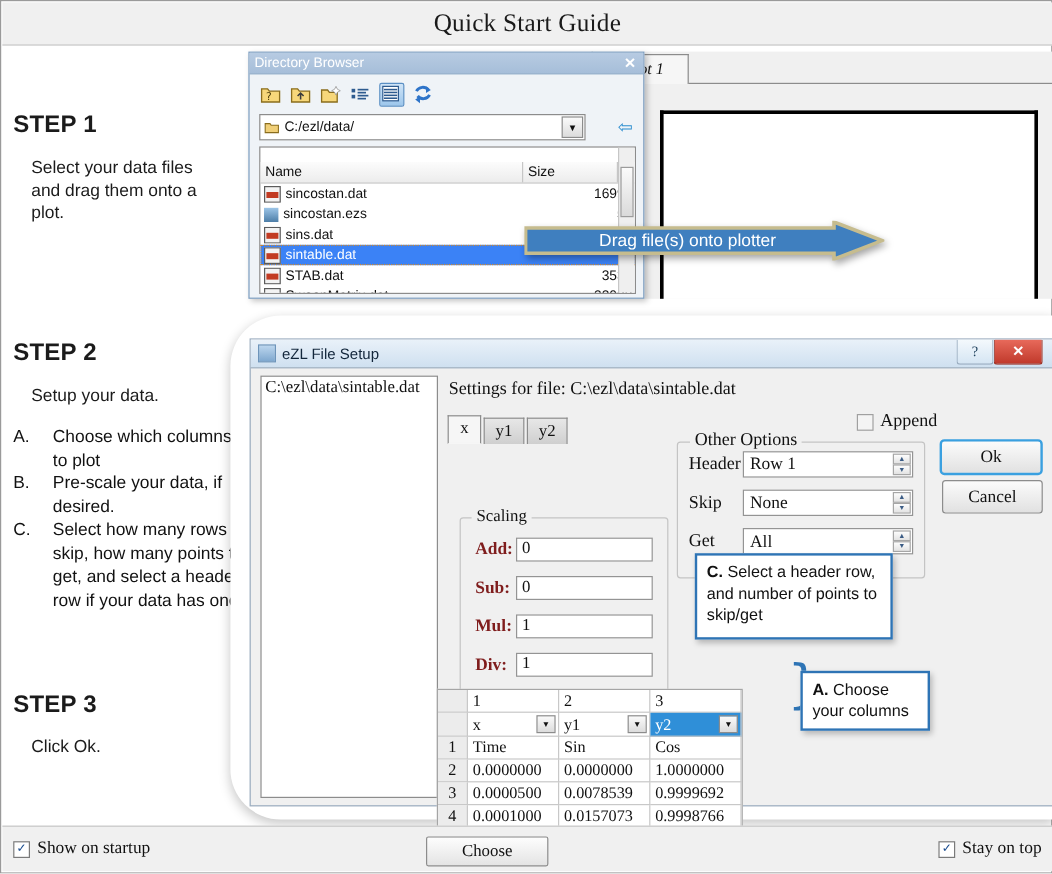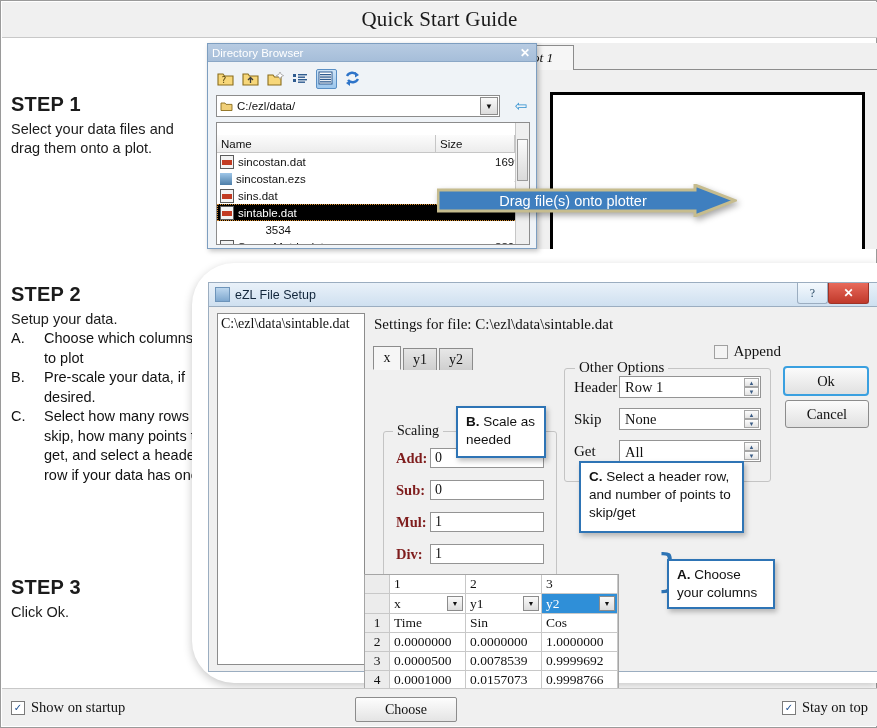--- a/index.html
+++ b/index.html
@@ -36,21 +36,21 @@
     position:absolute;height:23px;background:linear-gradient(#fdfdfd,#e4e4e4);
     border:1px solid #8c8c8c;border-radius:2px;
     font-family:"Liberation Serif",serif;font-size:14px;color:#111;
     display:flex;align-items:center;justify-content:center;
   }
   .btm-btn.focus{border:1px dotted #333;box-shadow:0 0 0 1px #fff inset;margin-top:42px;}
 
   
   .step{position:absolute;left:10px;color:#111;}
   .step h3{margin:0 0 4px 0;font-size:20px;font-weight:600;letter-spacing:.2px;color:#1b1b1b;}
-  .step p{margin:0;font-size:14.5px;line-height:19px;color:#1b1b1b;}
+  .step p{margin:15px;font-size:14.5px;line-height:19px;color:#1b1b1b;}
   .sublist{margin:0;font-size:14.5px;line-height:19.5px;}
   .sub{display:flex;}
   .sub .k{width:33px;flex:none;}
   .sub .v{flex:1;}
 
   
   .dirwin{
     position:absolute;left:206px;top:42px;width:330px;height:206px;
     background:#eff3f7;border:1px solid #7d9ec0;box-sizing:border-box;
     box-shadow:2px 2px 5px rgba(0,0,0,.25);
@@ -58,40 +58,40 @@
   .dirwin .tb{
     height:17px;background:linear-gradient(#b7cbe2,#a6bed9);
     border-bottom:1px solid #8ba7c6;
     display:flex;align-items:center;padding:0 4px;
   }
   .dirwin .tb .name{font-size:11.5px;color:#fff;flex:1;}
   .dirwin .tb .x{font-size:12px;color:#fff;font-weight:bold;cursor:pointer;padding:0 2px;}
   .dirtoolbar{height:30px;display:flex;align-items:center;gap:6px;padding:2px 6px 0 8px;}
   .ticon{width:19px;height:18px;position:relative;display:inline-block;}
   .ticon.sel{background:linear-gradient(#cfe4f7,#9cc6ec);border:1px solid #5a8fc4;border-radius:2px;}
-  .pathrow{display:flex;align-items:center;gap:12px;padding:0 6px 0 8px;height:24px;}
+  .pathrow{display:flex;align-items:center;gap:24px;padding:0 6px 0 8px;height:24px;}
   .pathbox{
     flex:1;height:20px;background:#fff;border:1px solid #8c8c8c;
     display:flex;align-items:center;font-size:11.5px;color:#111;padding-left:3px;position:relative;
   }
   .pathbox .arrowbtn{
     position:absolute;right:1px;top:1px;width:16px;height:16px;
     background:linear-gradient(#fafafa,#dcdcdc);border:1px solid #8c8c8c;
     display:flex;align-items:center;justify-content:center;font-size:8px;color:#111;
   }
   .backarrow{width:18px;height:16px;display:flex;align-items:center;justify-content:center;color:#2f8fd0;font-size:15px;}
   .filelist{
     margin:4px 6px 0 8px;background:#fff;border:1px solid #8c8c8c;height:121px;position:relative;overflow:hidden;
   }
   .flhead{display:flex;height:17px;background:linear-gradient(#fcfcfc,#ececec);border-bottom:1px solid #c6c6c6;font-size:11.5px;color:#111;margin-top:12px;}
   .flhead .c1{flex:1;padding-left:4px;display:flex;align-items:center;border-right:1px solid #c6c6c6;}
   .flhead .c2{width:74px;padding-left:4px;display:flex;align-items:center;border-right:1px solid #c6c6c6;}
   .flhead .c3{width:14px;display:flex;align-items:center;justify-content:center;font-size:8px;color:#333;}
   .frow{display:flex;height:17px;font-size:11.5px;color:#111;align-items:center;}
-  .frow.selected{background:#000000;color:#fff;outline:1px dotted #d58a2a;outline-offset:-1px;}
+  .frow.selected{background:#3b82f6;color:#fff;outline:1px dotted #d58a2a;outline-offset:-1px;}
   .frow .nm{flex:1;display:flex;align-items:center;gap:4px;padding-left:3px;overflow:hidden;white-space:nowrap;}
   .frow .sz{width:74px;text-align:right;padding-right:2px;overflow:hidden;}
   .fico{width:12px;height:12px;flex:none;border:1px solid #5b5b5b;background:#f3f3f3;position:relative;}
   .fico.dat::after{content:"";position:absolute;left:1px;top:4px;right:1px;height:5px;background:#c23b22;}
   .fico.ezs{border:none;background:linear-gradient(#9ec6e8,#4d7ea8);}
   .fscroll{position:absolute;right:0;top:0;width:13px;bottom:0;background:#efefef;border-left:1px solid #c6c6c6;}
   .fscroll .thumb{position:absolute;left:1px;right:1px;top:16px;height:40px;background:linear-gradient(#fbfbfb,#dadada);border:1px solid #9b9b9b;}
 
   
   .plotpanel{
@@ -367,20 +367,24 @@
         <span class="sz">385007</span>
       </div>
       <div class="frow selected">
         <span class="nm">
             <span class="fico dat"></span>
             <span>sintable.dat</span>
           </span>
         <span class="sz"></span>
       </div>
       <div class="frow">
+        <span class="nm">
+            <span class="fico dat"></span>
+            <span>STAB.dat</span>
+          </span>
         <span class="sz">3534</span>
       </div>
       <div class="frow">
         <span class="nm">
             <span class="fico dat"></span>
             <span>SweepMatrix.dat</span>
           </span>
         <span class="sz">38083</span>
       </div>
       <div class="fscroll">
@@ -519,23 +523,20 @@
           <span class="gcell gnum">4</span>
           <span class="gcell gc">0.0001000</span>
           <span class="gcell gc">0.0157073</span>
           <span class="gcell gc">0.9998766</span>
         </div>
       </div>
 
     </div>
   </div>
 
-  <div class="callout" style="left:455px;top:405px;width:90px;height:52px;">
-    <b>B.</b><span> Scale as needed</span>
-  </div>
 
   <div class="callout" style="left:578px;top:460px;width:165px;height:72px;">
     <b>C.</b><span> Select a header row, and number of points to skip/get</span>
   </div>
 
   <div class="brace" style="left:655px;top:548px;">}</div>
   <div class="callout" style="left:666px;top:558px;width:108px;height:50px;">
     <b>A.</b><span> Choose your columns</span>
   </div>
 

